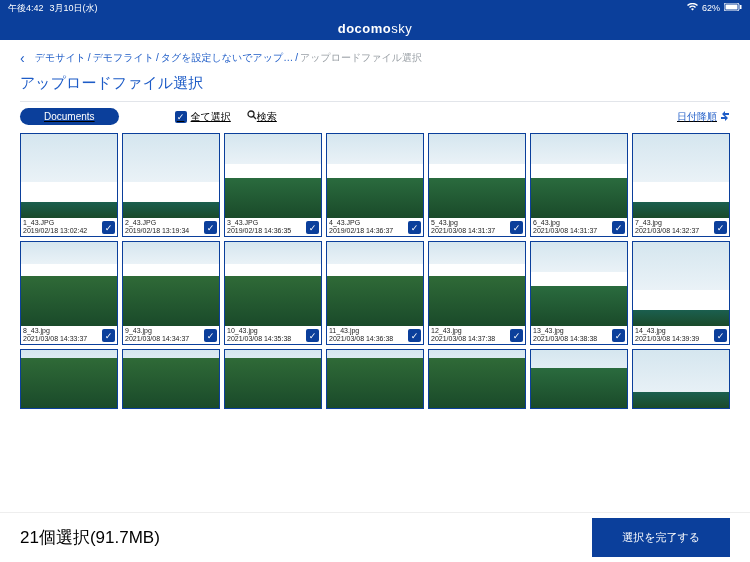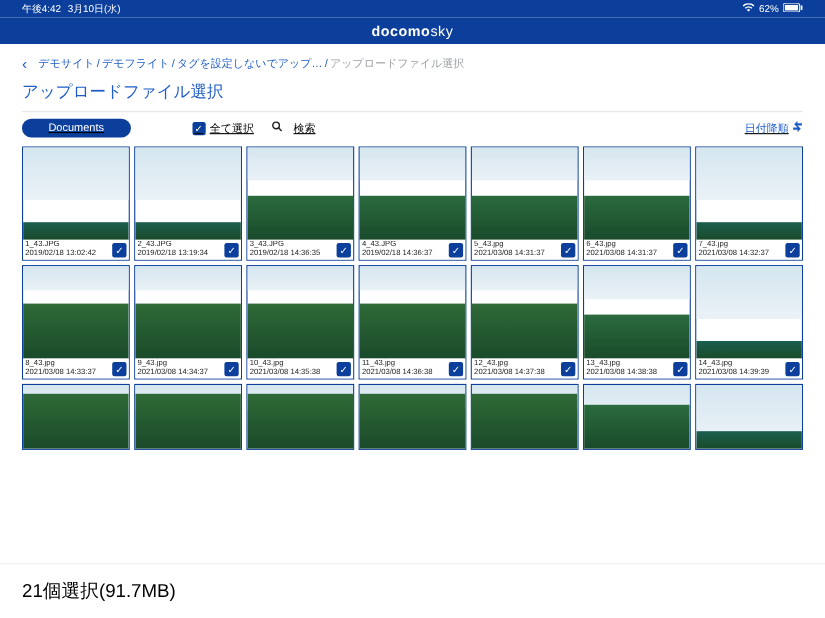--- a/index.html
+++ b/index.html
@@ -1,35 +1,35 @@
 <!DOCTYPE html>
 <html><head>
 <meta charset="utf-8">
 <style>
   * { margin: 0; padding: 0; box-sizing: border-box; }
   html, body { width: 750px; height: 562px; font-family: -apple-system, "Hiragino Sans", sans-serif; background: #fff; overflow: hidden; }
-  .status-bar { height: 16px; background: #0b3f9b; color: #fff; display: flex; align-items: center; justify-content: space-between; font-size: 9px; padding: 0 20px; }
+  .status-bar { height: 16px; background: #0b3f9b; color: #fff; display: flex; align-items: center; justify-content: space-between; font-size: 9px; padding: 0 8px; }
   .status-left { display: flex; gap: 6px; }
   .status-right { display: flex; align-items: center; gap: 4px; }
   .wifi-icon, .battery-icon { display: inline-block; }
   .app-header { height: 24px; background: #0b3f9b; color: #fff; display: flex; align-items: center; justify-content: center; font-size: 13px; font-weight: 600; letter-spacing: .5px; }
   .app-header .brand-light { font-weight: 300; }
   .content { padding: 8px 20px 0; height: 472px; display: flex; flex-direction: column; }
   .breadcrumb-row { display: flex; align-items: center; gap: 10px; font-size: 10px; color: #1e5cc7; height: 20px; }
   .back-chevron { color: #1e5cc7; font-size: 14px; cursor: pointer; }
   .breadcrumb a { color: #1e5cc7; text-decoration: none; }
   .breadcrumb .sep { color: #1e5cc7; margin: 0 2px; }
   .breadcrumb .current { color: #9aa0a6; }
   .page-title { color: #1e5cc7; font-size: 15px; font-weight: 500; margin: 6px 0 8px; }
   .divider { height: 1px; background: #e2e5ea; margin-bottom: 6px; }
   .toolbar { display: flex; align-items: center; gap: 16px; font-size: 10px; margin-bottom: 8px; text-decoration: underline; }
   .doc-btn { background: #0b3f9b; color: #fff; border-radius: 11px; padding: 3px 24px; font-size: 10px; border: none; cursor: pointer; }
   .select-all { display: flex; align-items: center; gap: 4px; cursor: pointer; margin-left: 40px; }
   .checkbox { width: 12px; height: 12px; background: #0b3f9b; border-radius: 2px; display: flex; align-items: center; justify-content: center; color: #fff; font-size: 9px; }
-  .search { display: flex; align-items: flex-start; gap: 10px; cursor: pointer; }
+  .search { display: flex; align-items: flex-start; gap: 0; cursor: pointer; }
   .spacer { flex: 1; }
   .sort { color: #1e5cc7; display: flex; align-items: center; gap: 3px; cursor: pointer; }
   .grid { display: grid; grid-template-columns: repeat(7, 1fr); gap: 4px; overflow: hidden; }
   .cell { border: 1.5px solid #0b3f9b; position: relative; height: 104px; display: flex; flex-direction: column; cursor: pointer; }
   .cell.partial { height: 60px; }
   .thumb { flex: 1; position: relative; overflow: hidden; }
   .sky { position: absolute; left: 0; right: 0; top: 0; background: linear-gradient(#d5e6ef,#eaf2f7); }
   .land { position: absolute; left: 0; right: 0; bottom: 0; }
   .meta { background: #fff; padding: 1px 2px; font-size: 7px; line-height: 1.15; color: #222; }
   .meta .fn { white-space: nowrap; overflow: hidden; text-overflow: clip; }
@@ -300,13 +300,14 @@
         <div class="thumb">
           <div class="sky" style="height:48px"></div>
           <div class="land" style="height:16px;background:linear-gradient(#1b5f4f, #1a4a2a)"></div>
         </div>
       </div>
     </div>
 </div>
 
 <div class="footer">
   <div class="footer-left">21個選択(91.7MB)</div>
+  <button class="complete-btn">選択を完了する</button>
 </div>
 
 </body></html>

